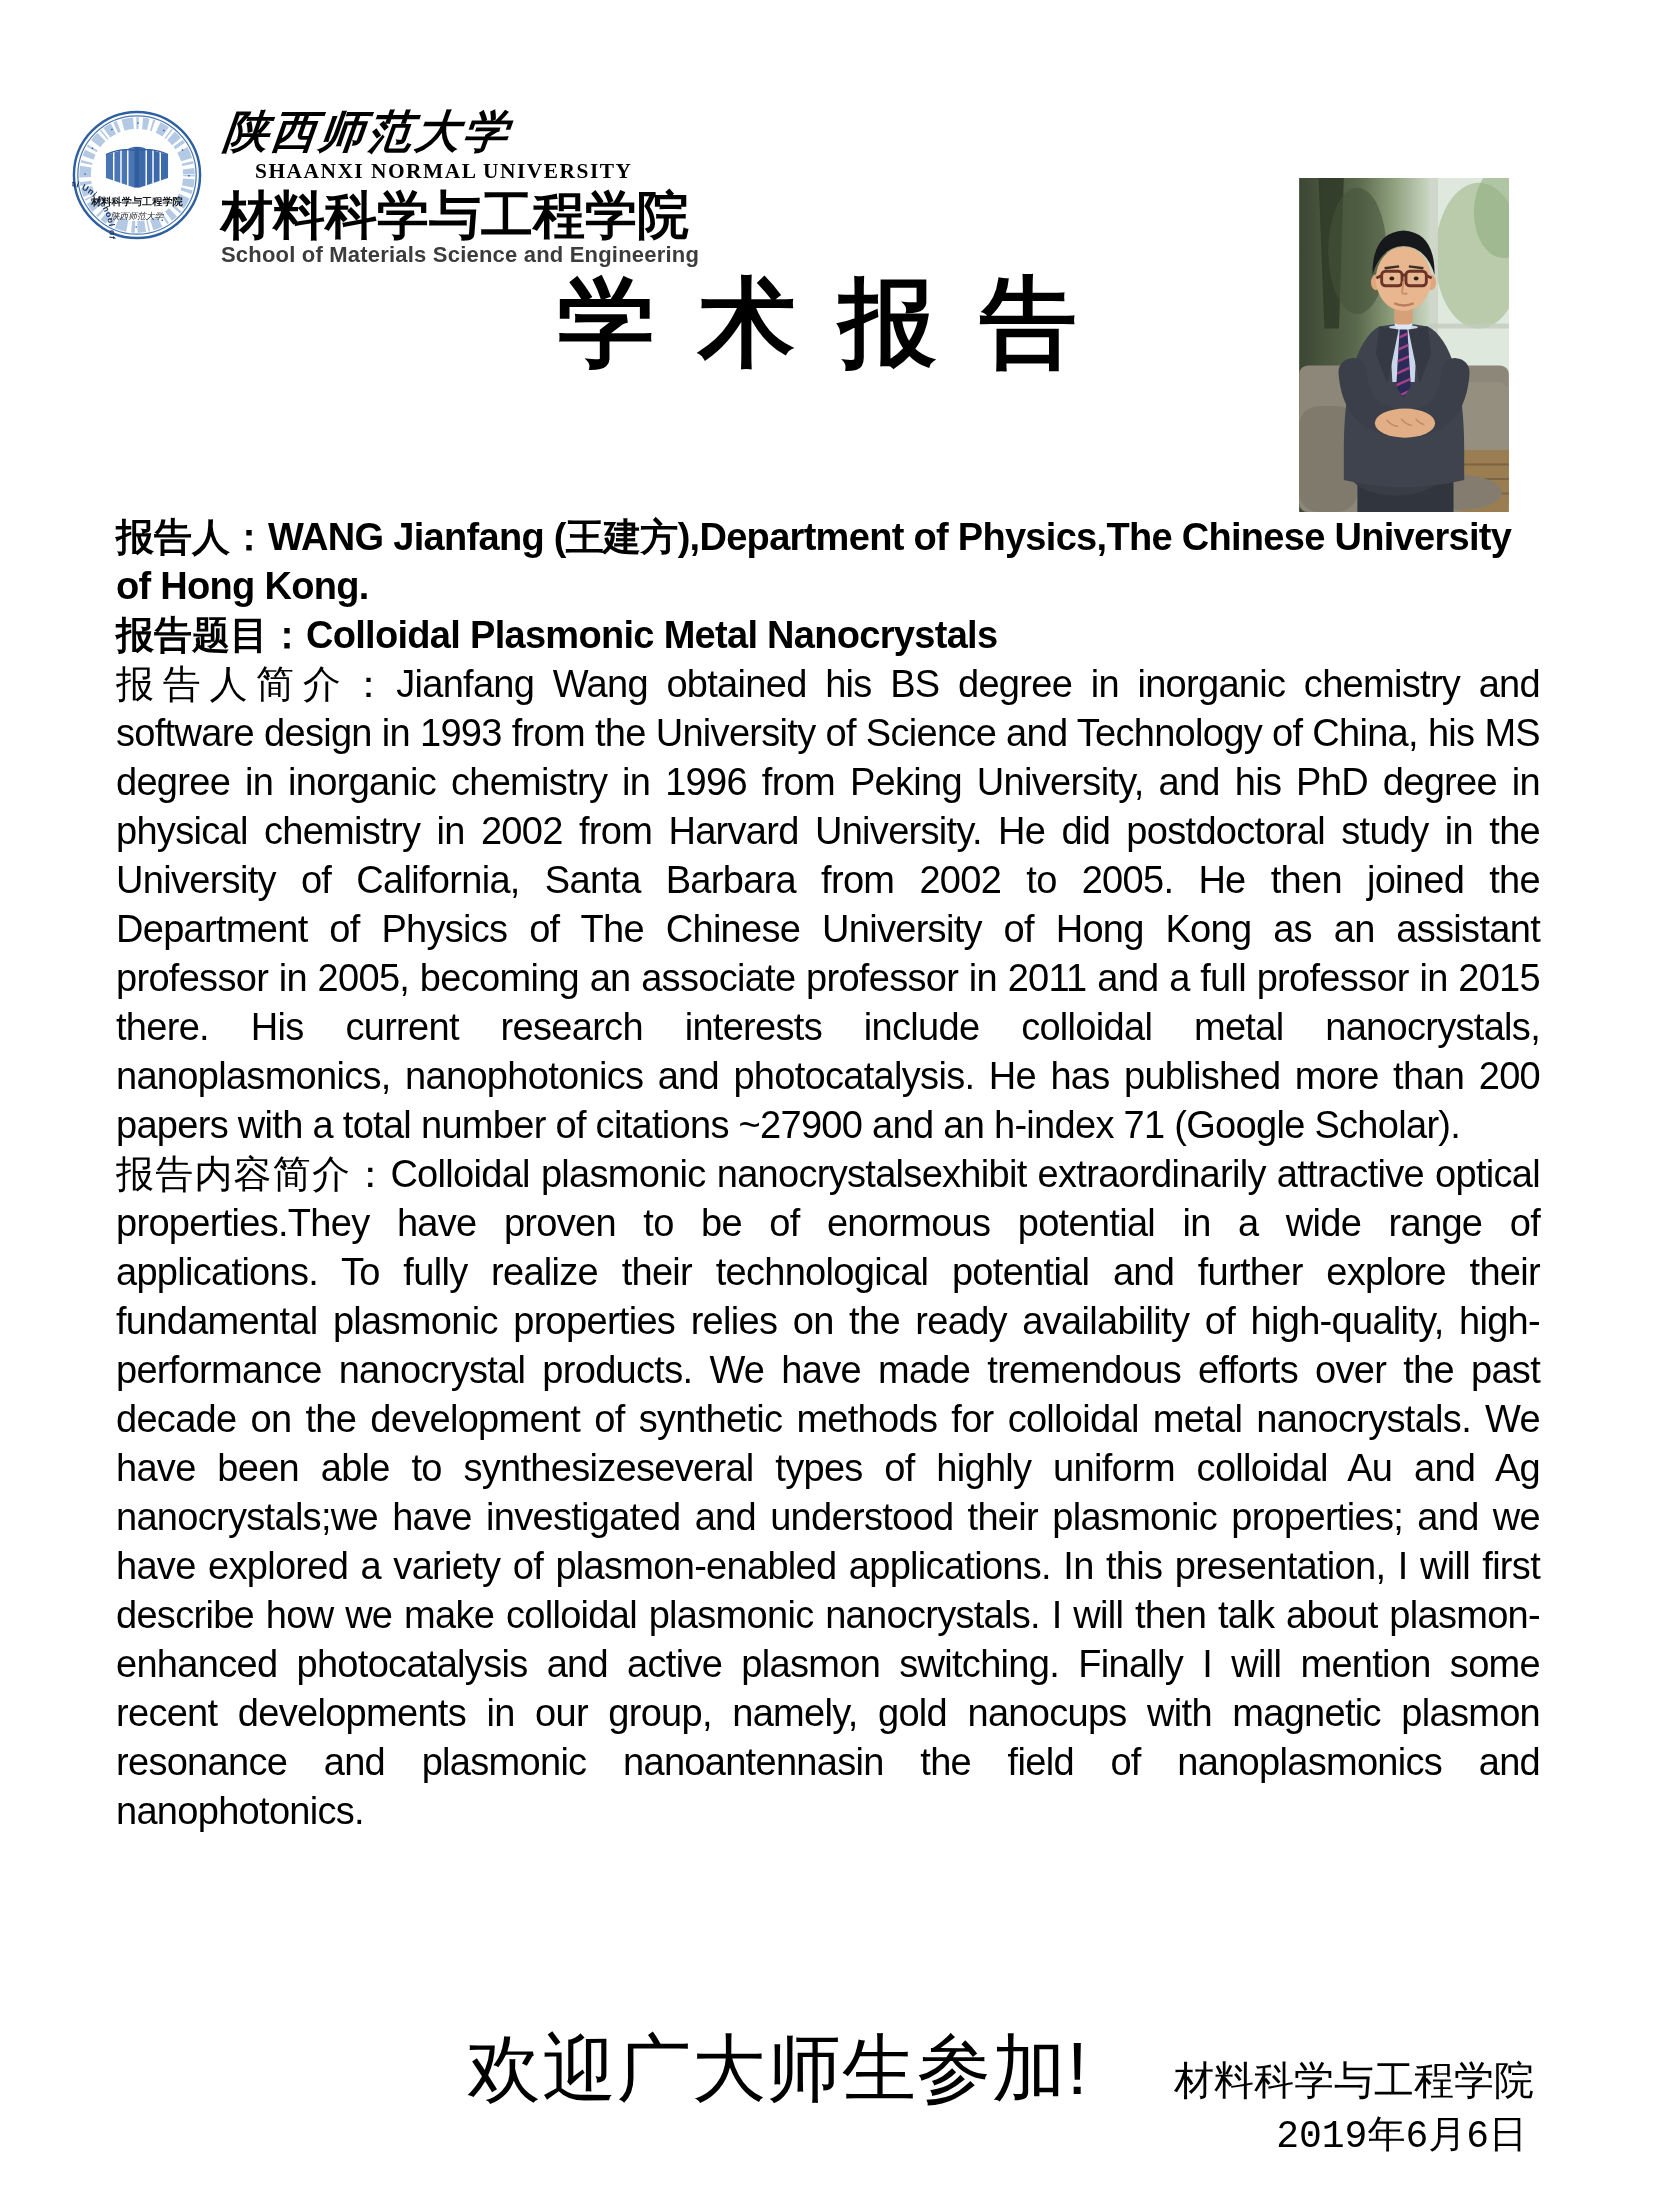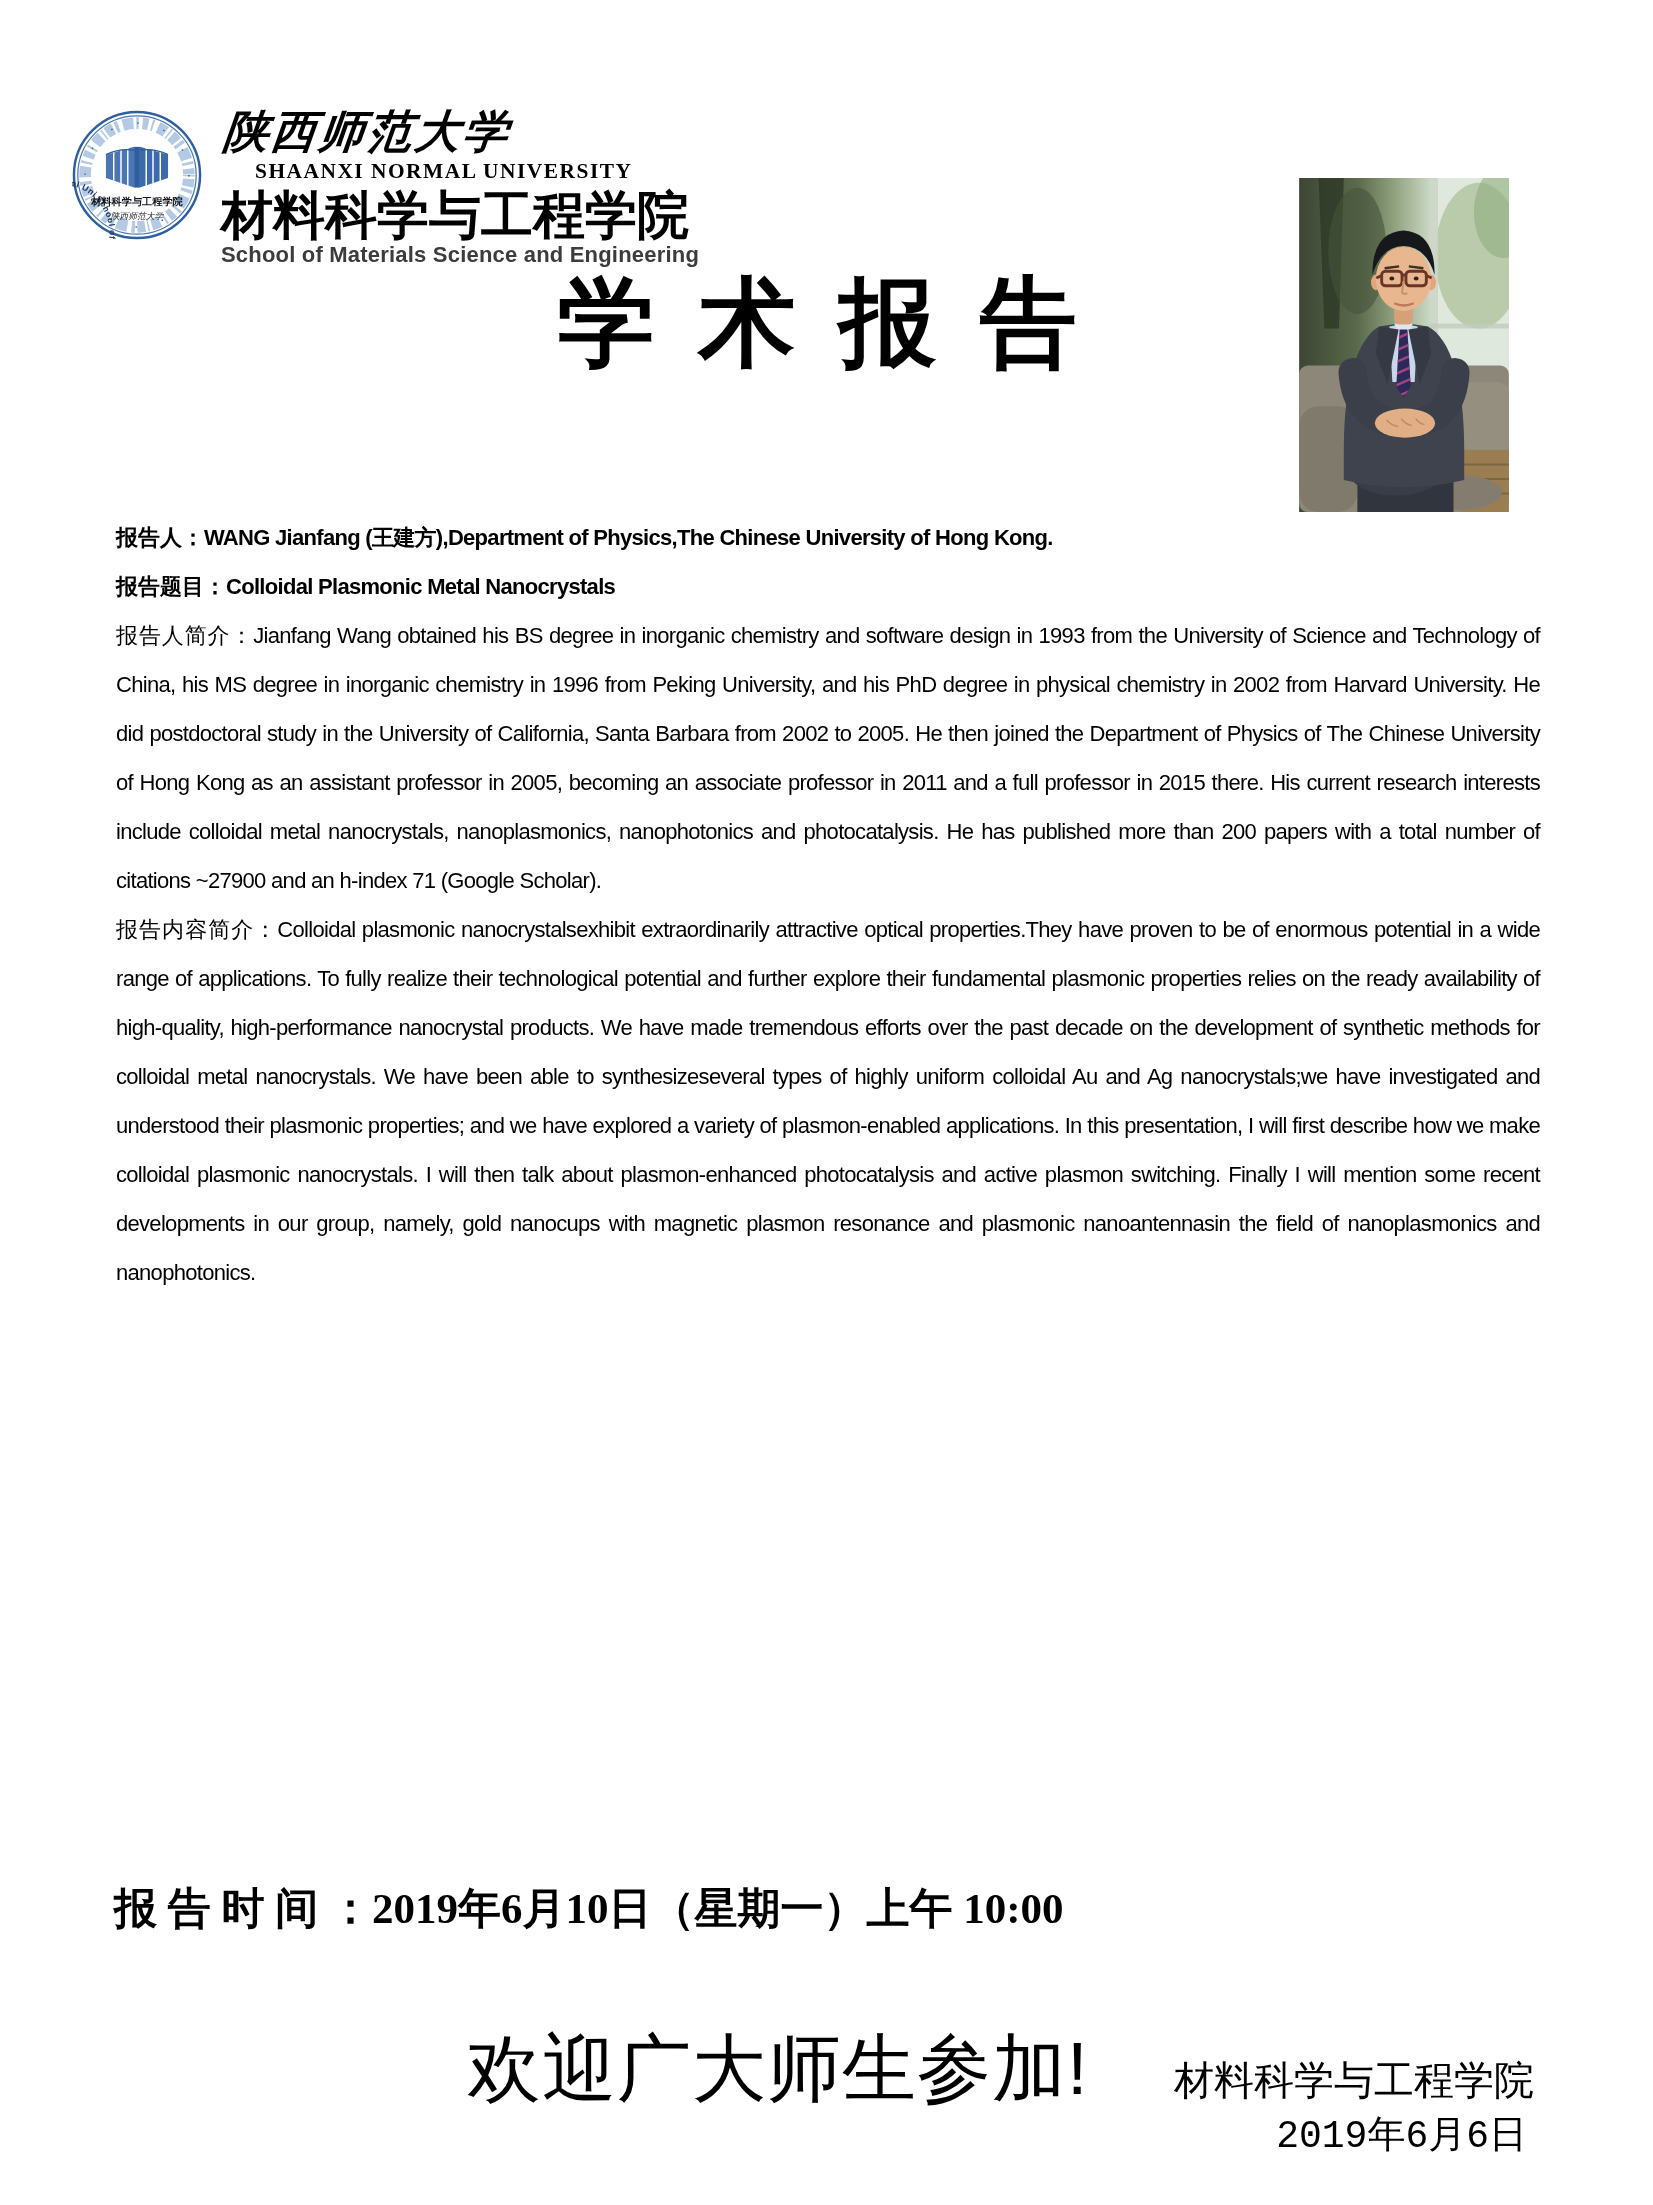--- a/index.html
+++ b/index.html
@@ -44,21 +44,21 @@
   }
   .issue{
     position:absolute;left:0;top:395px;width:100%;
     text-align:center;font-size:37px;line-height:1;
   }
   
   .portrait{position:absolute;left:1299px;top:178px;width:210px;height:334px;}
   
   .body{
     position:absolute;left:116px;top:513px;width:1424px;
-    font-size:22px;line-height:49px;letter-spacing:-0.7px;
+    font-size:38px;line-height:49px;letter-spacing:-0.7px;
   }
   .body p{margin:0;}
   .just{text-align:justify;}
   .cnlabel{font-family:"Liberation Serif","DejaVu Serif",serif;letter-spacing:0;}
   .b{font-weight:bold;}
   
   .time-line,.venue-line{
     position:absolute;left:114px;white-space:nowrap;
     font-family:"Liberation Serif","DejaVu Serif",serif;
     font-weight:bold;font-size:43px;line-height:1;
@@ -203,21 +203,18 @@
       <span class="cnlabel b">报告题目：</span><span class="b">Colloidal Plasmonic Metal Nanocrystals</span>
     </p>
     <p class="just">
       <span class="cnlabel">报告人简介：</span><span>Jianfang Wang obtained his BS degree in inorganic chemistry and software design in 1993 from the University of Science and Technology of China, his MS degree in inorganic chemistry in 1996 from Peking University, and his PhD degree in physical chemistry in 2002 from Harvard University. He did postdoctoral study in the University of California, Santa Barbara from 2002 to 2005. He then joined the Department of Physics of The Chinese University of Hong Kong as an assistant professor in 2005, becoming an associate professor in 2011 and a full professor in 2015 there. His current research interests include colloidal metal nanocrystals, nanoplasmonics, nanophotonics and photocatalysis. He has published more than 200 papers with a total number of citations ~27900 and an h-index 71 (Google Scholar).</span>
     </p>
     <p class="just">
       <span class="cnlabel">报告内容简介：</span><span>Colloidal plasmonic nanocrystalsexhibit extraordinarily attractive optical properties.They have proven to be of enormous potential in a wide range of applications. To fully realize their technological potential and further explore their fundamental plasmonic properties relies on the ready availability of high-quality, high-performance nanocrystal products. We have made tremendous efforts over the past decade on the development of synthetic methods for colloidal metal nanocrystals. We have been able to synthesizeseveral types of highly uniform colloidal Au and Ag nanocrystals;we have investigated and understood their plasmonic properties; and we have explored a variety of plasmon-enabled applications. In this presentation, I will first describe how we make colloidal plasmonic nanocrystals. I will then talk about plasmon-enhanced photocatalysis and active plasmon switching. Finally I will mention some recent developments in our group, namely, gold nanocups with magnetic plasmon resonance and plasmonic nanoantennasin the field of nanoplasmonics and nanophotonics.</span>
     </p>
   </main>
 
-  <div class="time-line">
-    <span>报 告 时 间 ：</span><span>2019年6月10日（星期一）上午 10:00</span>
-  </div>
   <div class="welcome">欢迎广大师生参加!</div>
   <div class="sig-org">材料科学与工程学院</div>
   <div class="sig-date">2019年6月6日</div>
 
 </div>
 
 
 </body></html>

